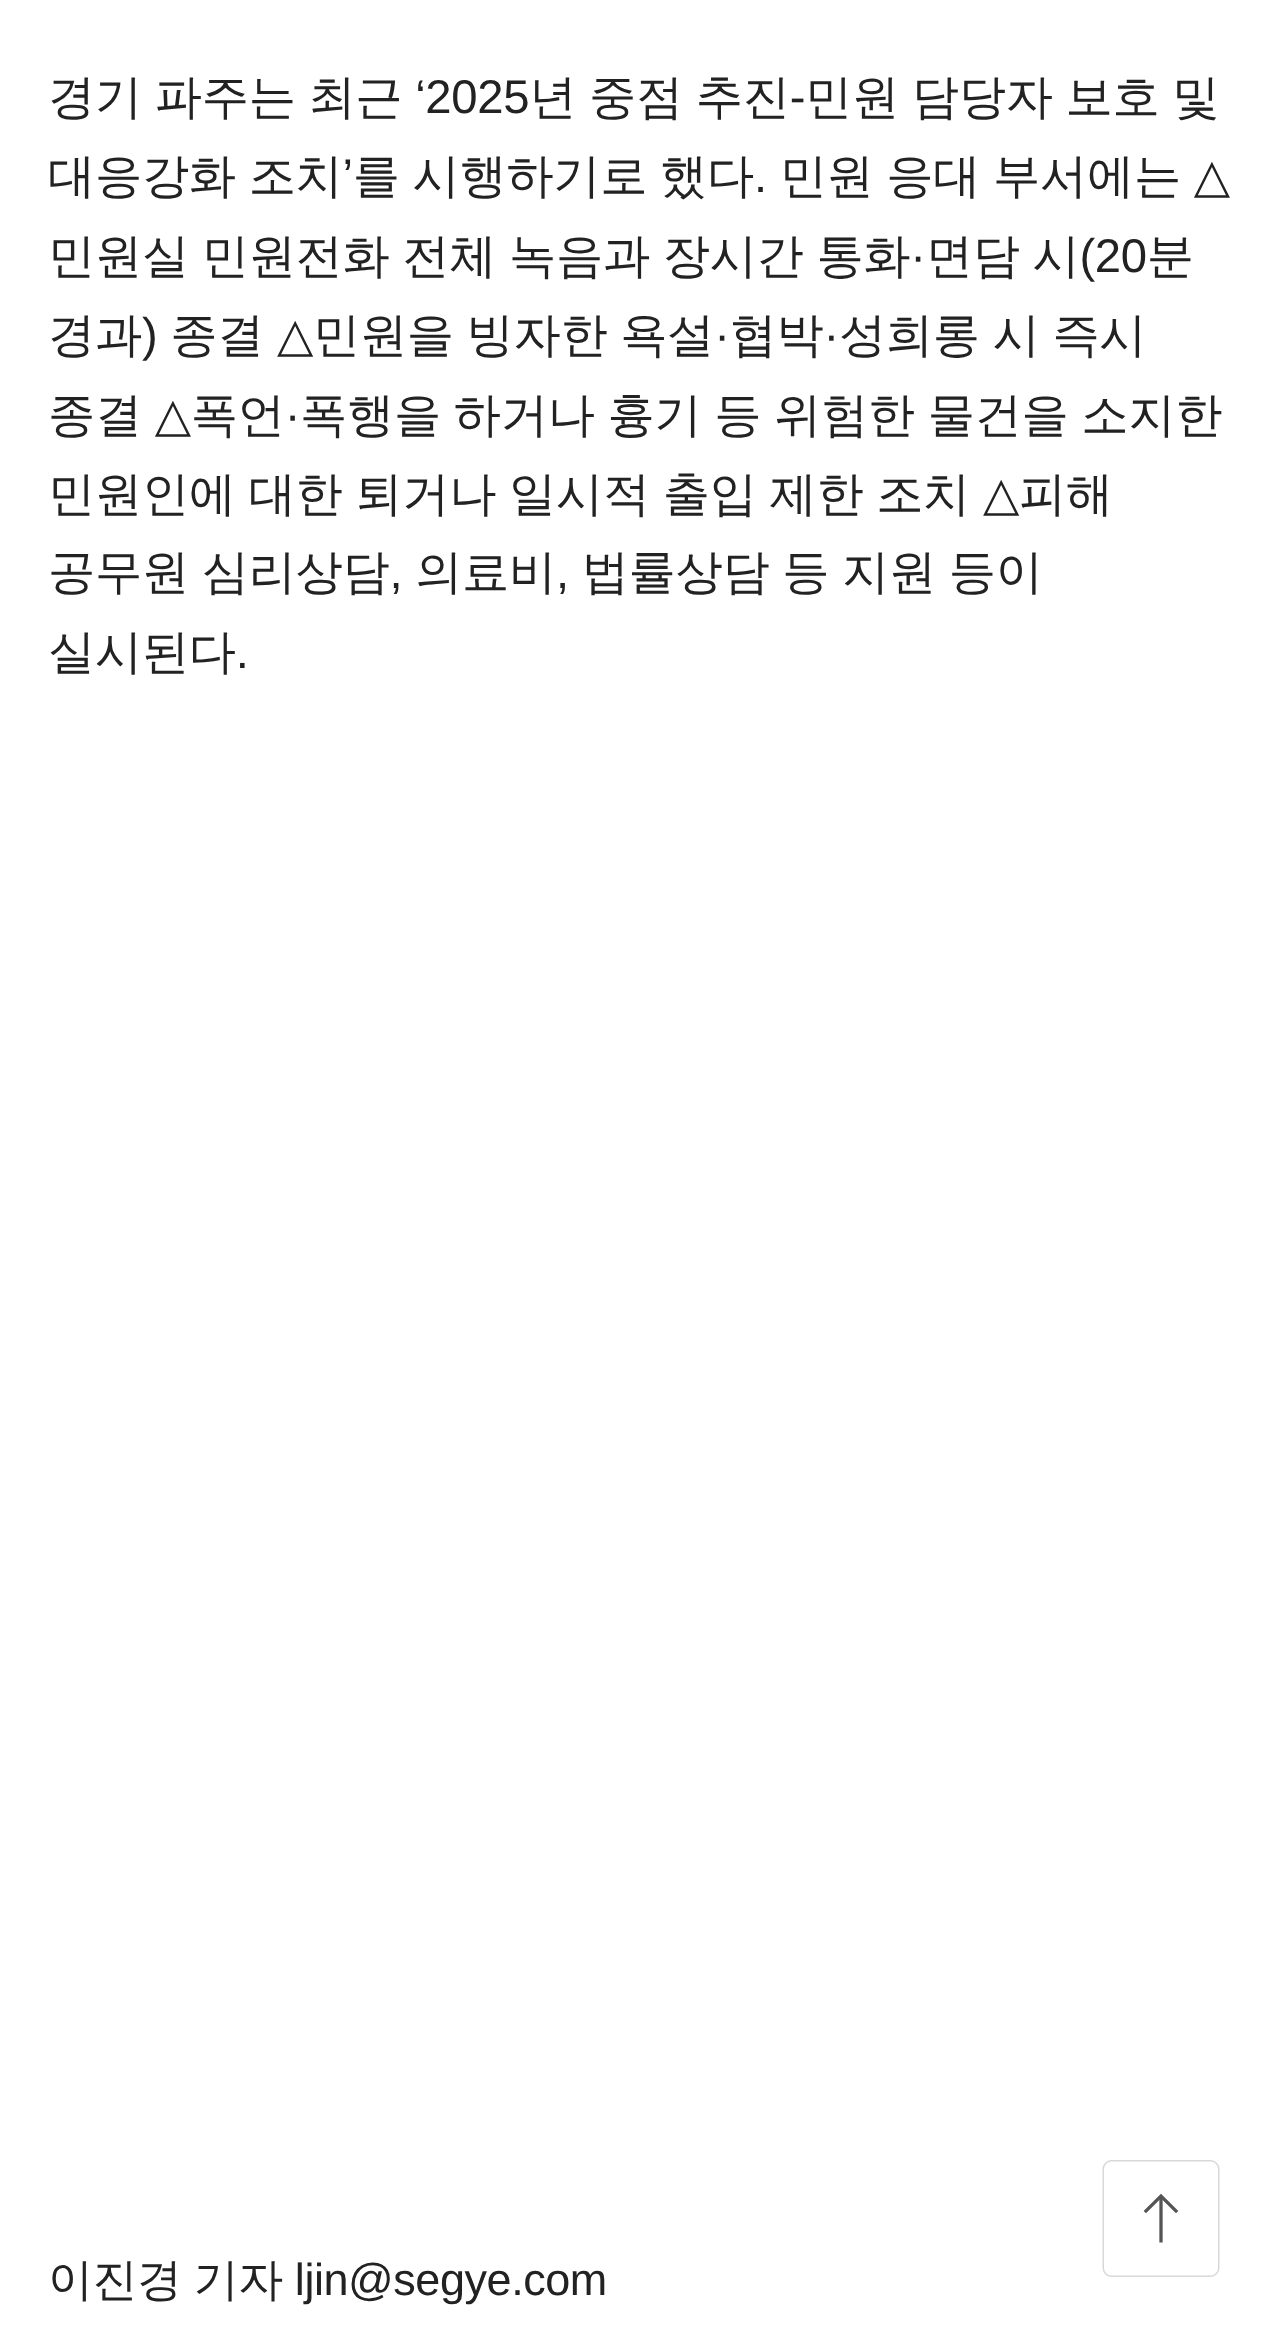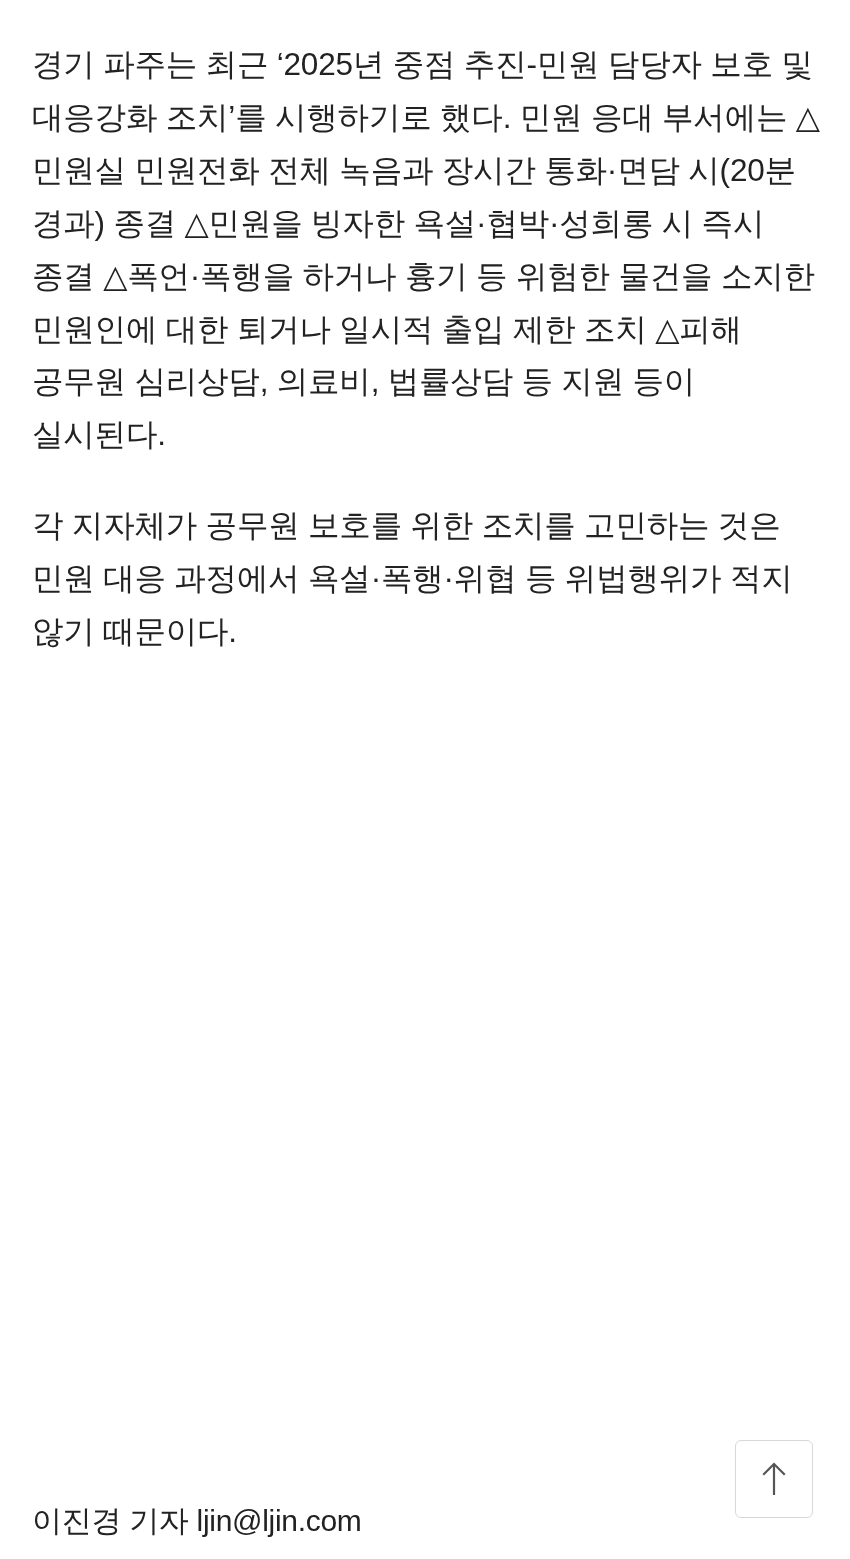--- a/index.html
+++ b/index.html
@@ -59,24 +59,23 @@
   }
   .top-button svg {
     display: block;
   }
 </style>
 </head>
 <body>
 
 <div class="article">
   <p class="para">경기 파주는 최근 ‘2025년 중점 추진-민원 담당자 보호 및 대응강화 조치’를 시행하기로 했다. 민원 응대 부서에는 △민원실 민원전화 전체 녹음과 장시간 통화·면담 시(20분 경과) 종결 △민원을 빙자한 욕설·협박·성희롱 시 즉시 종결 △폭언·폭행을 하거나 흉기 등 위험한 물건을 소지한 민원인에 대한 퇴거나 일시적 출입 제한 조치 △피해 공무원 심리상담, 의료비, 법률상담 등 지원 등이 실시된다.</p>
-  <p class="para">각 지자체가 공무원 보호를 위한 조치를 고민하는 것은 민원 대응 과정에서 욕설·폭행·위협 등 위법행위가 적지 않기 때문이다.</p>
 </div>
 
-<div class="byline">이진경 기자 ljin@ljin.com</div>
+<div class="byline">이진경 기자 ljin@segye.com</div>
 
 <div class="top-button">
   <span>
     <svg width="34" height="38" viewBox="0 0 34 38" aria-hidden="true">
       <path d="M17 35 L17 5" stroke="#555555" stroke-width="2.2" fill="none"></path>
       <path d="M7 14 L17 4 L27 14" stroke="#555555" stroke-width="2.2" fill="none" stroke-linecap="square"></path>
     </svg>
   </span>
 </div>
 

